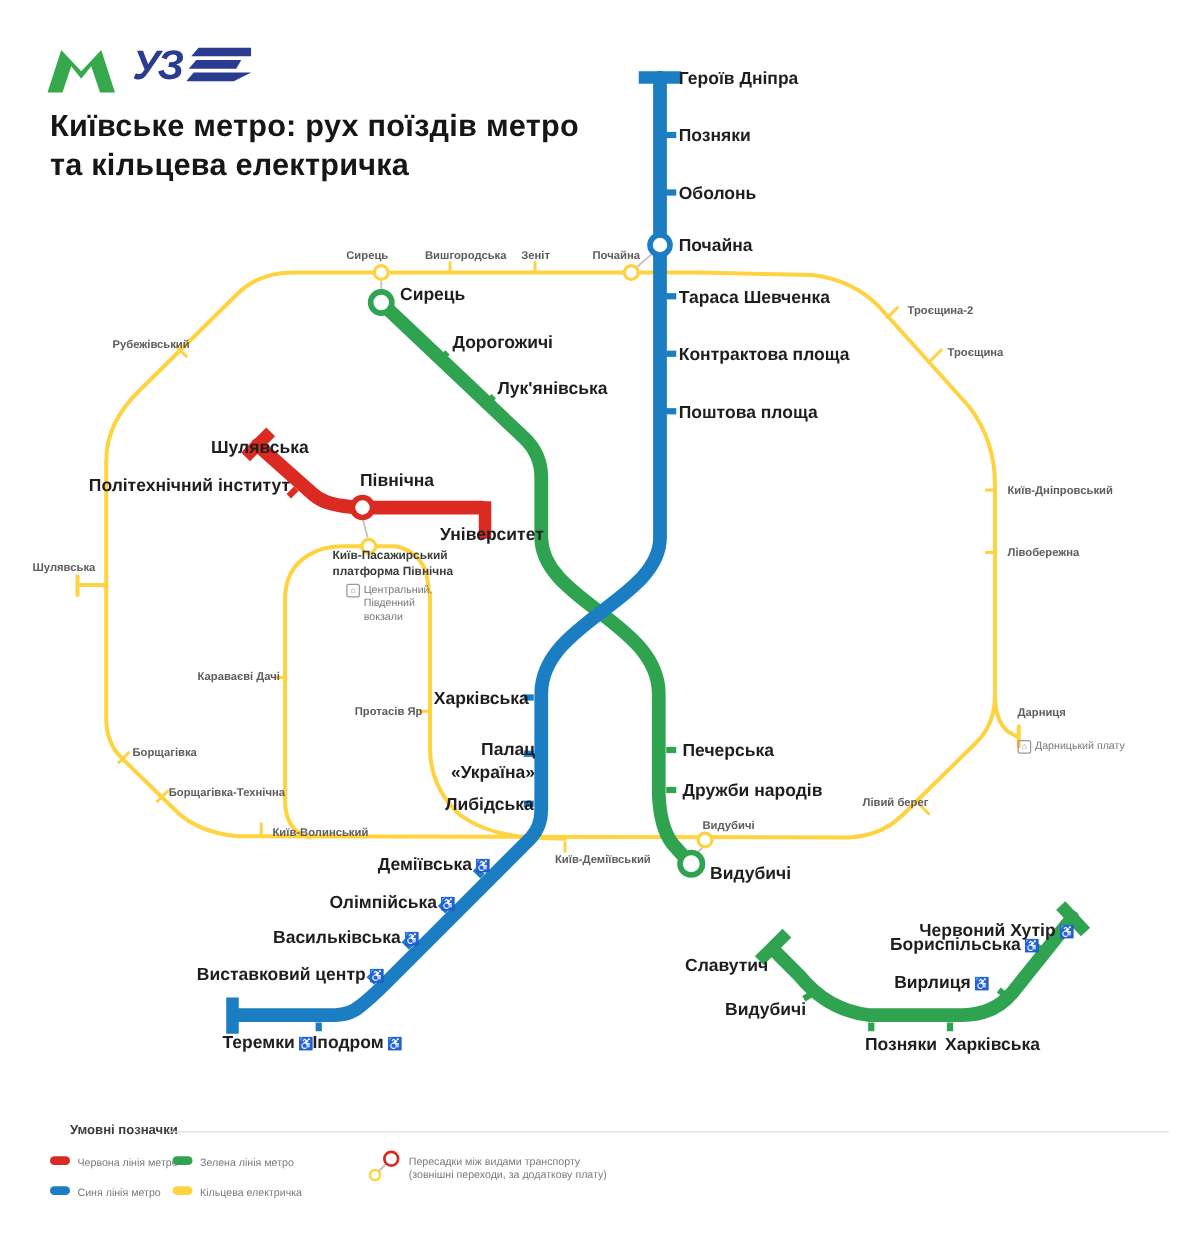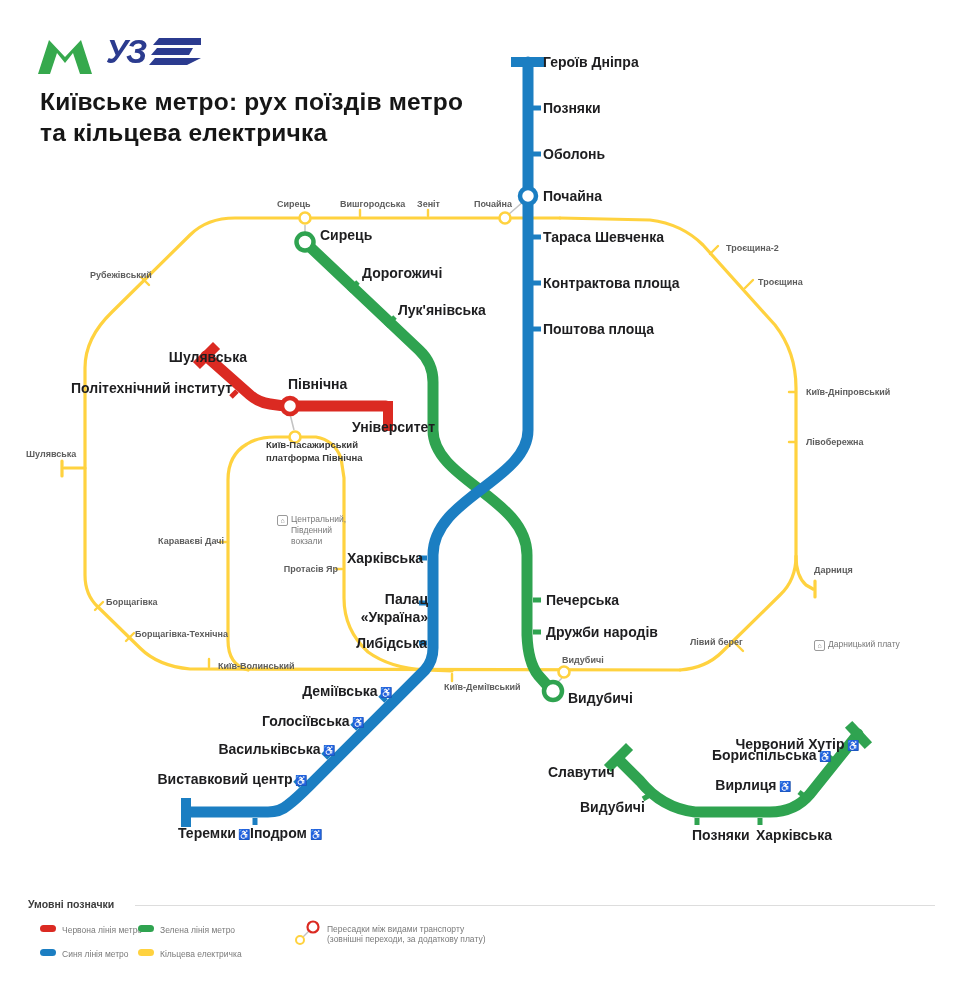--- a/index.html
+++ b/index.html
@@ -5,21 +5,21 @@
   html,body{margin:0;padding:0;background:#fff;}
   #stage{position:relative;width:956px;height:1000px;background:#fff;overflow:hidden;
          font-family:"Liberation Sans",sans-serif;}
   #rails{position:absolute;left:0;top:0;}
   .l{position:absolute;white-space:nowrap;}
   .st{font:600 14px/17px "Liberation Sans",sans-serif;color:#1e1e20;}
   .pre{white-space:pre-line;}
   .ra{text-align:right;}
   .sm{font:600 9px/11px "Liberation Sans",sans-serif;color:#5d5d5d;}
   .smd{font:700 9.5px/13px "Liberation Sans",sans-serif;color:#3a3a3a;}
-  .sub{font:400 8.5px/11px "Liberation Sans",sans-serif;color:#787878;display:flex;gap:3px;align-items:flex-start;margin-top:48px;}
+  .sub{font:400 8.5px/11px "Liberation Sans",sans-serif;color:#787878;display:flex;gap:3px;align-items:flex-start;}
   .wc{color:#9ab0bd;font-size:10px;margin-left:3px;font-weight:400;}
   .bldg{display:inline-block;border:1px solid #9a9a9a;border-radius:2px;width:9px;height:9px;
         font-size:7px;line-height:9px;text-align:center;color:#8a8a8a;flex:0 0 auto;margin-top:1px;}
   .title{font:700 24.5px/31px "Liberation Sans",sans-serif;color:#161616;letter-spacing:.2px;}
   .uzword{font:800 33px/36px "Liberation Sans",sans-serif;color:var(--uz_blue);letter-spacing:-2px;font-style:italic;}
   .legend-head{font:700 10.5px "Liberation Sans",sans-serif;color:#3c3c3c;}
   .legend-lbl{font:400 8.5px/10px "Liberation Sans",sans-serif;color:#7a7a7a;}
   .swatch{position:absolute;width:16px;height:7px;border-radius:4px;}
   .divider{position:absolute;height:1px;background:#ddd;}
 </style>
@@ -148,21 +148,21 @@
   <div class="l st" style="left:543px;top:146px">Оболонь</div>
   <div class="l st" style="left:543px;top:188px">Почайна</div>
   <div class="l st" style="left:543px;top:229px">Тараса Шевченка</div>
   <div class="l st" style="left:543px;top:275px">Контрактова площа</div>
   <div class="l st" style="left:543px;top:321px">Поштова площа</div>
   <div class="l st ra" style="right:533px;top:550px">Харківська</div>
   <div class="l st ra pre" style="right:528px;top:590px;line-height:18px">Палац
 «Україна»</div>
   <div class="l st ra" style="right:529px;top:635px">Либідська</div>
   <div class="l st ra" style="right:563px;top:683px"><span>Деміївська</span><span class="wc">♿</span></div>
-  <div class="l st ra" style="right:591px;top:713px"><span>Голосіївська</span><span class="wc">♿</span></div>
+  <div class="l st ra" style="right:591px;top:713px"><span>Олімпійська</span><span class="wc">♿</span></div>
   <div class="l st ra" style="right:620px;top:741px"><span>Васильківська</span><span class="wc">♿</span></div>
   <div class="l st ra" style="right:648px;top:771px"><span>Виставковий центр</span><span class="wc">♿</span></div>
   <div class="l st" style="left:178px;top:825px"><span>Теремки</span><span class="wc">♿</span></div>
   <div class="l st" style="left:250px;top:825px"><span>Іподром</span><span class="wc">♿</span></div>
 
   <div class="l st ra" style="right:709px;top:349px">Шулявська</div>
   <div class="l st ra" style="right:724px;top:380px">Політехнічний інститут</div>
   <div class="l st" style="left:288px;top:376px">Північна</div>
   <div class="l st" style="left:352px;top:419px">Університет</div>
 
@@ -205,21 +205,21 @@
   <div class="l sm ra" style="right:732px;top:536px">Караваєві Дачі</div>
   <div class="l smd pre" style="left:266px;top:438px">Київ-Пасажирський
 платформа Північна</div>
   <div class="l sub" style="left:277px;top:466px">
       <span class="bldg">⌂</span>
       <span class="pre">Центральний,
 Південний
 вокзали</span>
     </div>
 
-  <div class="l legend-head" style="left:28px;top:898px">Умовні позначки</div>
+  <div class="l legend-head" style="left:56px;top:898px">Умовні позначки</div>
   <div class="divider" style="left:135px;top:905px;width:800px"></div>
 
   <div class="swatch" style="left:40px;top:925px;background:var(--red)"></div>
   <div class="l legend-lbl" style="left:62px;top:925px">Червона лінія метро</div>
   <div class="swatch" style="left:40px;top:949px;background:var(--blue)"></div>
   <div class="l legend-lbl" style="left:62px;top:949px">Синя лінія метро</div>
   <div class="swatch" style="left:138px;top:925px;background:var(--green)"></div>
   <div class="l legend-lbl" style="left:160px;top:925px">Зелена лінія метро</div>
   <div class="swatch" style="left:138px;top:949px;background:var(--yellow)"></div>
   <div class="l legend-lbl" style="left:160px;top:949px">Кільцева електричка</div>

